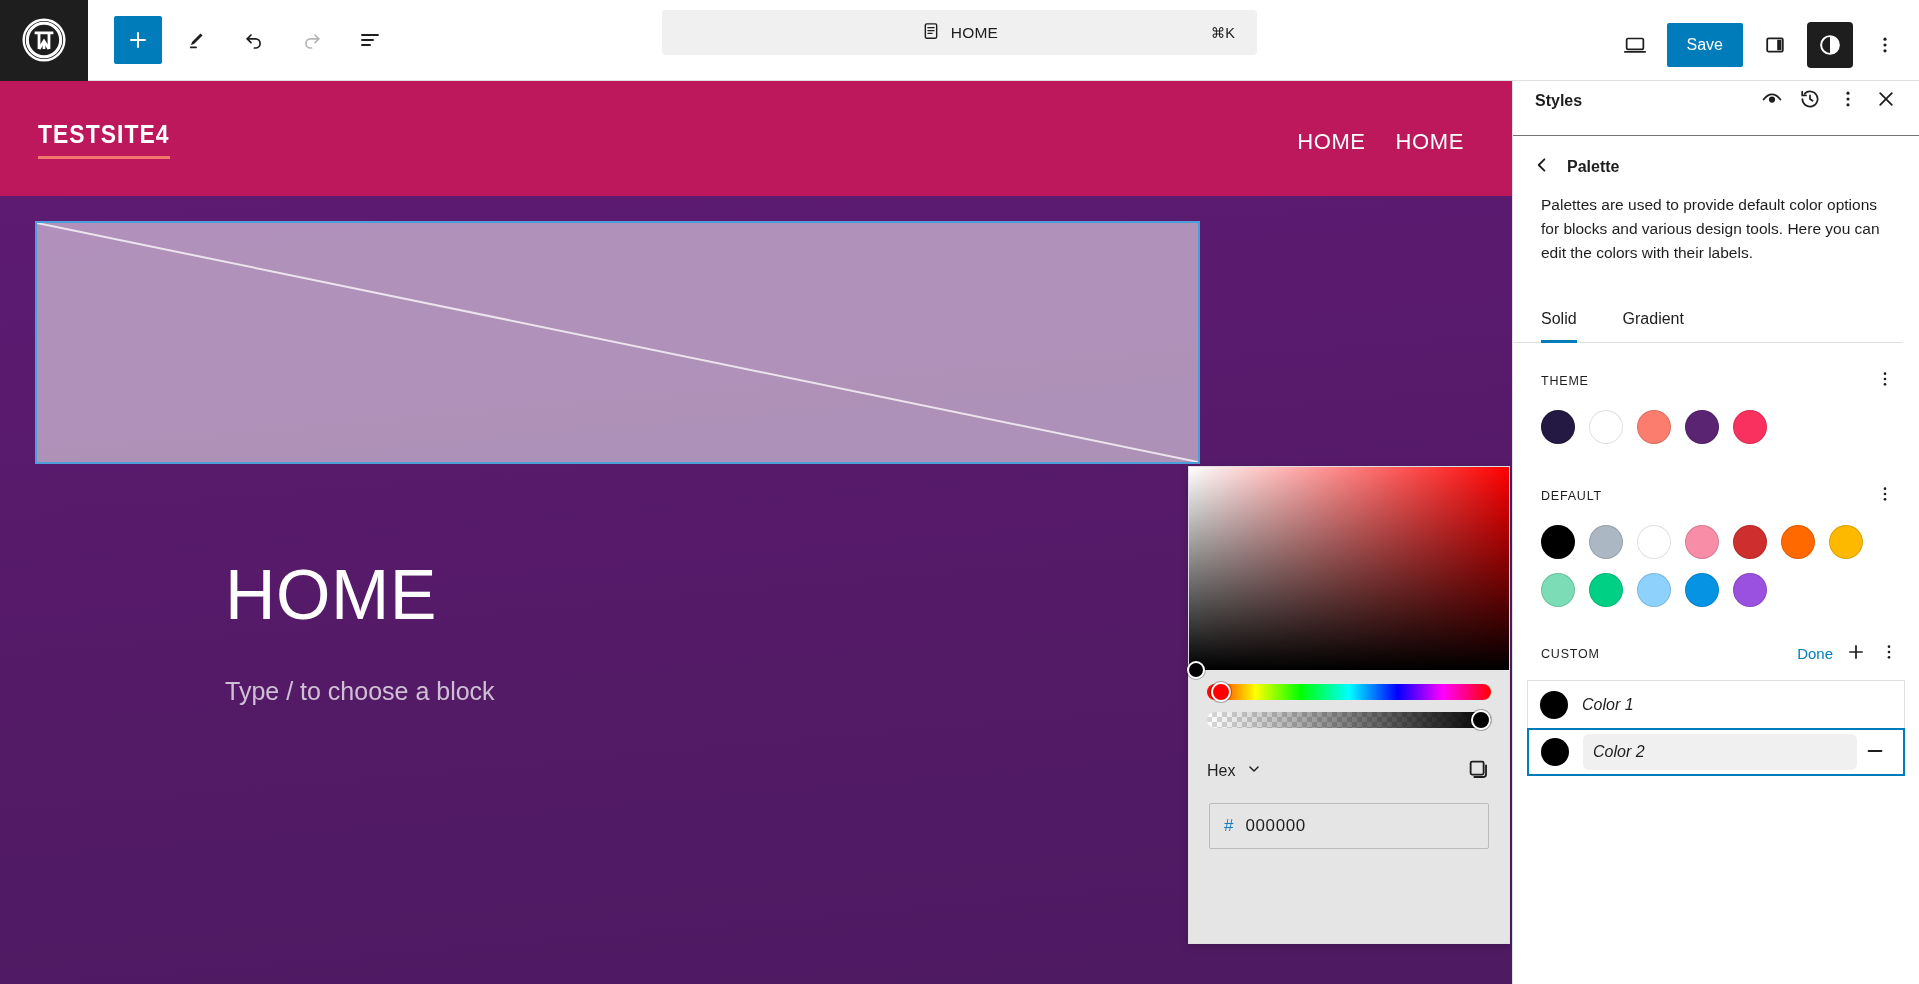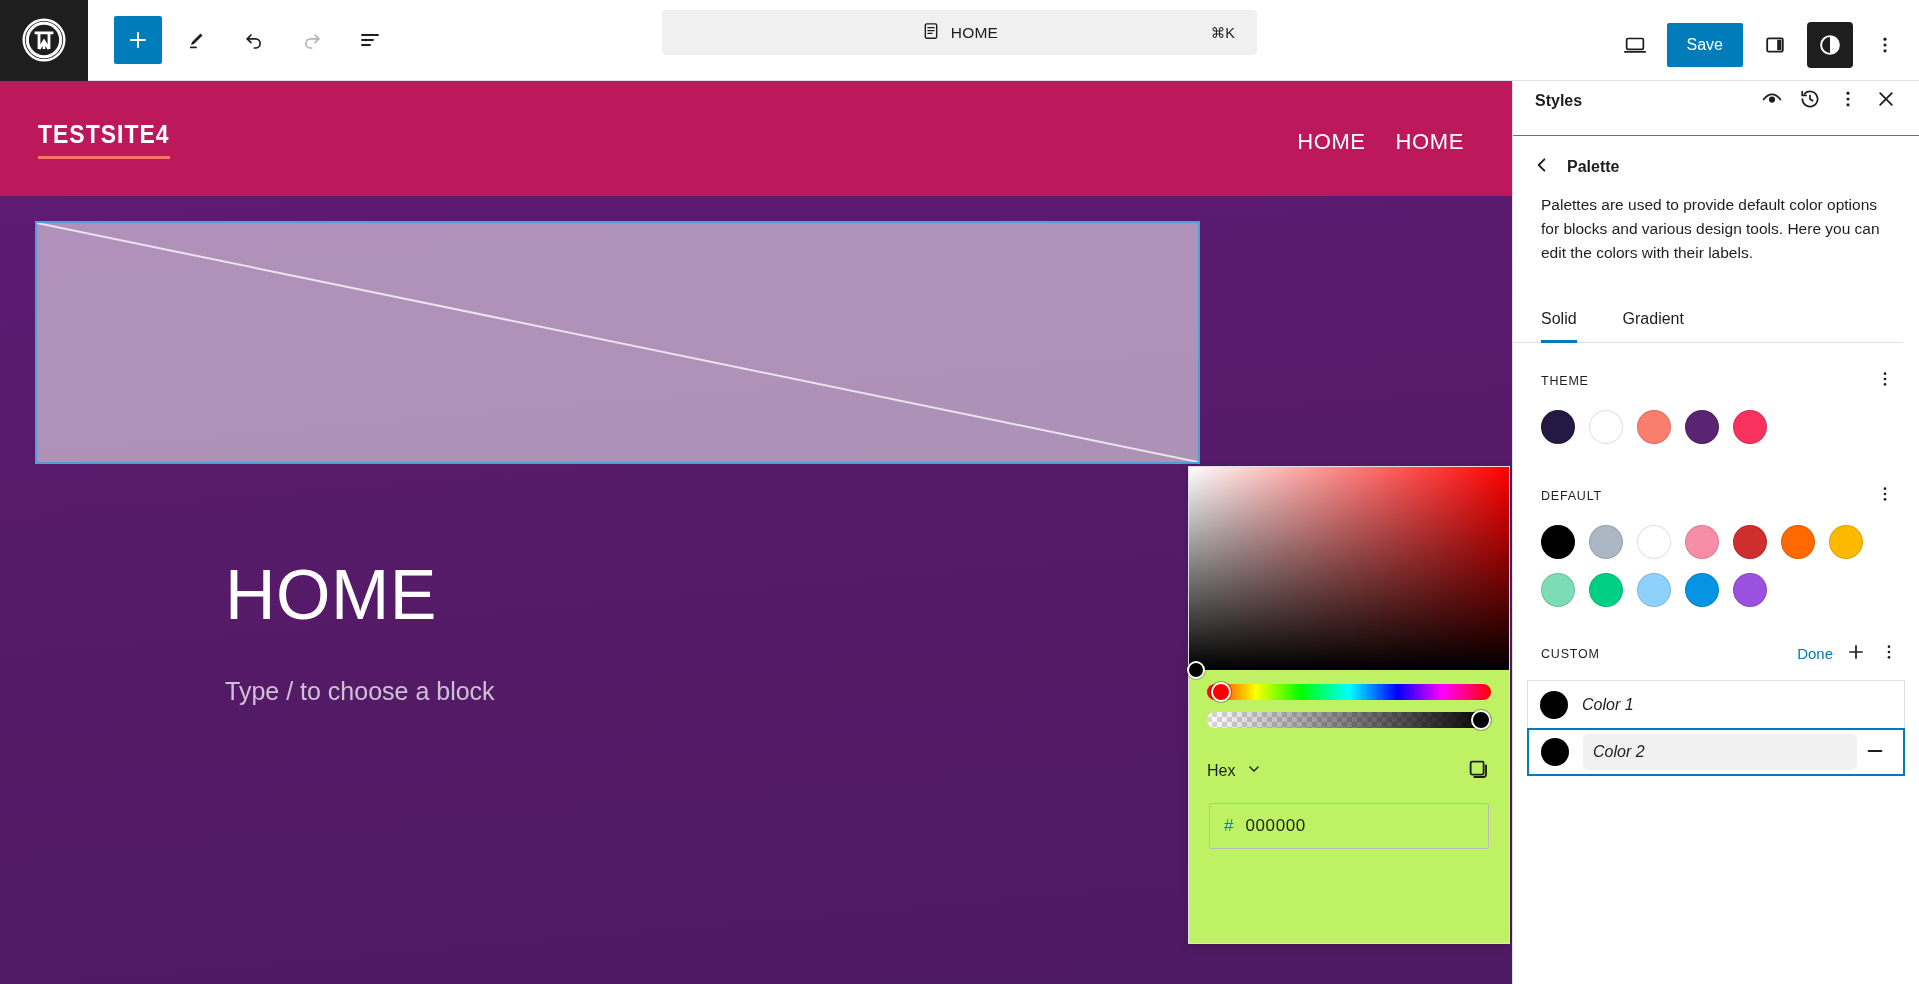--- a/index.html
+++ b/index.html
@@ -130,21 +130,21 @@
   }
   .block-placeholder {
     position: absolute; left: 225px; top: 481px;
     font-size: 25px; color: rgba(255,255,255,0.72);
   }
 
   
   .picker {
     position: absolute; left: 1188px; top: 385px;
     width: 322px; height: 478px;
-    background: #bef264;
+    background: #e5e5e5;
     border: 1px solid #e0e0e0;
     box-shadow: 0 2px 8px rgba(0,0,0,.18);
     z-index: 40;
     text-align: right;
   }
   .sv-area {
     position: relative;
     width: 100%; height: 203px;
     background:
       linear-gradient(to top, #000, rgba(0,0,0,0)),

